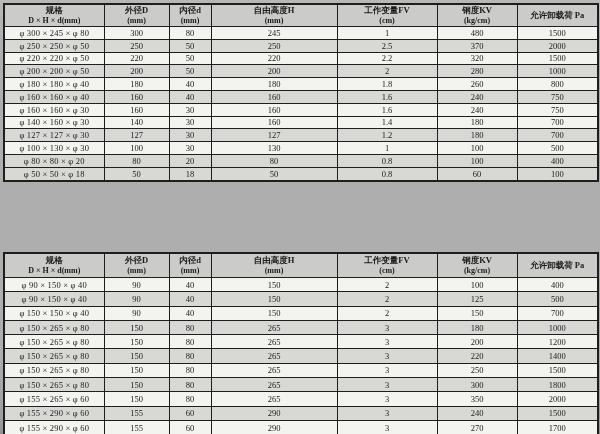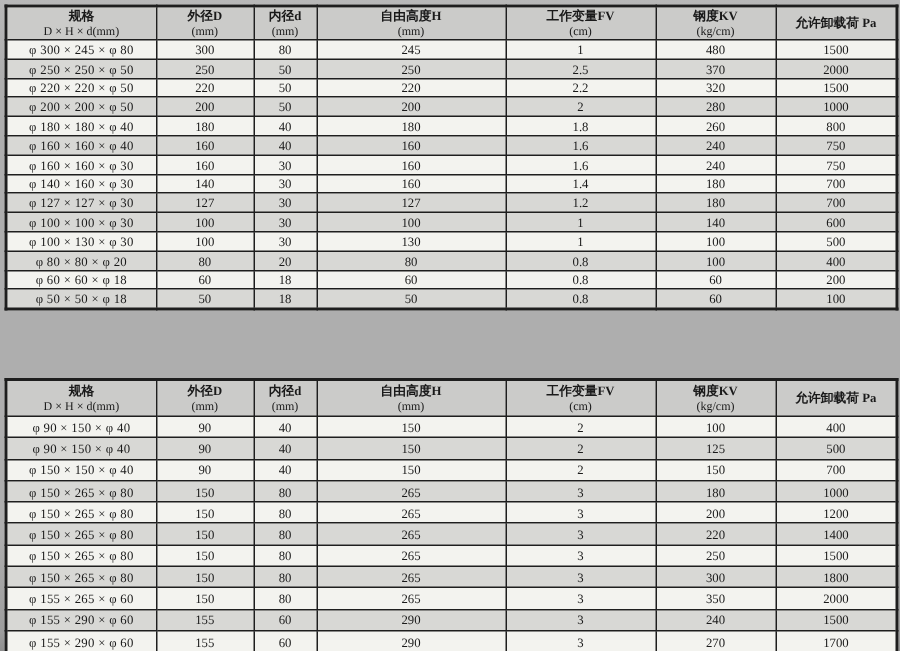--- a/index.html
+++ b/index.html
@@ -19,21 +19,21 @@
   table{border-collapse:collapse;table-layout:fixed;width:594px;background:var(--row-plain);}
   th,td{
     border:1px solid var(--border);
     text-align:center;vertical-align:middle;
     padding:0 1px;overflow:hidden;white-space:nowrap;
   }
   table{border:2px solid var(--border);}
   thead th{background:var(--header-bg);font-size:8.5px;line-height:1.15;font-weight:bold;}
   #wrap-0 thead th{height:21px;}
   #wrap-1 thead th{height:23px;}
-  thead .sub{font-weight:normal;font-size:8px;}
+  thead .sub{font-weight:bold;font-size:8px;}
   tbody td{font-size:8.5px;}
   #wrap-0 tbody td{height:11.8px;}
   #wrap-1 tbody td{height:13.3px;}
   tbody tr.shaded td{background:var(--row-shaded);}
   tbody td.c-spec{letter-spacing:0.2px;}
   col.c0{width:100px;} col.c1{width:65px;} col.c2{width:42px;}
   col.c3{width:126px;} col.c4{width:100px;} col.c5{width:80px;} col.c6{width:81px;}
 </style>
 </head>
 <body>
@@ -155,55 +155,37 @@
         </tr>
         <tr class="shaded">
           <td class="c-spec">φ 127 × 127 × φ 30</td>
           <td class="c-num">127</td>
           <td class="c-num">30</td>
           <td class="c-num">127</td>
           <td class="c-num">1.2</td>
           <td class="c-num">180</td>
           <td class="c-num">700</td>
         </tr>
-        <tr class="shaded">
-          <td class="c-spec">φ 100 × 100 × φ 30</td>
-          <td class="c-num">100</td>
-          <td class="c-num">30</td>
-          <td class="c-num">100</td>
-          <td class="c-num">1</td>
-          <td class="c-num">140</td>
-          <td class="c-num">600</td>
-        </tr>
         <tr>
           <td class="c-spec">φ 100 × 130 × φ 30</td>
           <td class="c-num">100</td>
           <td class="c-num">30</td>
           <td class="c-num">130</td>
           <td class="c-num">1</td>
           <td class="c-num">100</td>
           <td class="c-num">500</td>
         </tr>
         <tr class="shaded">
           <td class="c-spec">φ 80 × 80 × φ 20</td>
           <td class="c-num">80</td>
           <td class="c-num">20</td>
           <td class="c-num">80</td>
           <td class="c-num">0.8</td>
           <td class="c-num">100</td>
           <td class="c-num">400</td>
-        </tr>
-        <tr>
-          <td class="c-spec">φ 60 × 60 × φ 18</td>
-          <td class="c-num">60</td>
-          <td class="c-num">18</td>
-          <td class="c-num">60</td>
-          <td class="c-num">0.8</td>
-          <td class="c-num">60</td>
-          <td class="c-num">200</td>
         </tr>
         <tr class="shaded">
           <td class="c-spec">φ 50 × 50 × φ 18</td>
           <td class="c-num">50</td>
           <td class="c-num">18</td>
           <td class="c-num">50</td>
           <td class="c-num">0.8</td>
           <td class="c-num">60</td>
           <td class="c-num">100</td>
         </tr>

